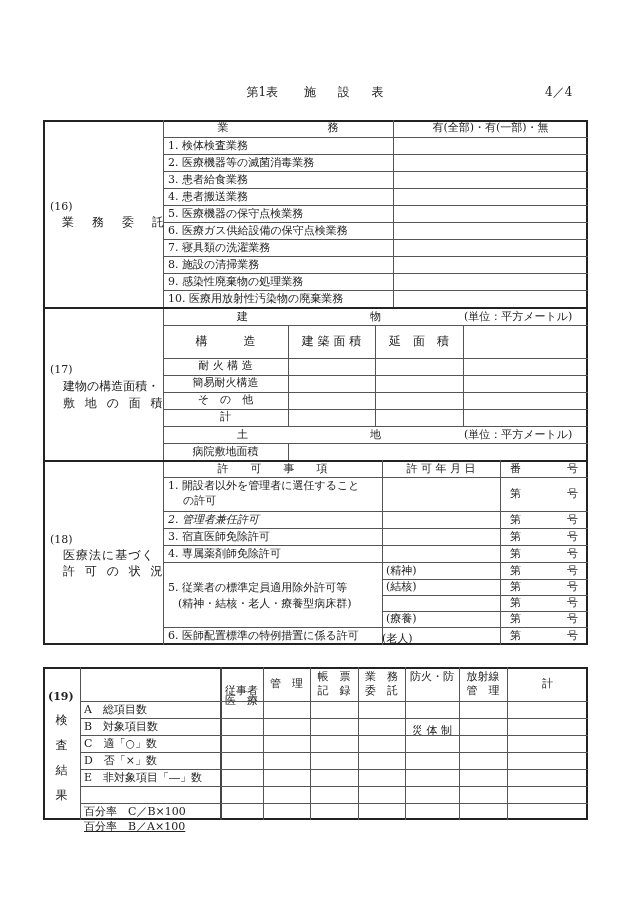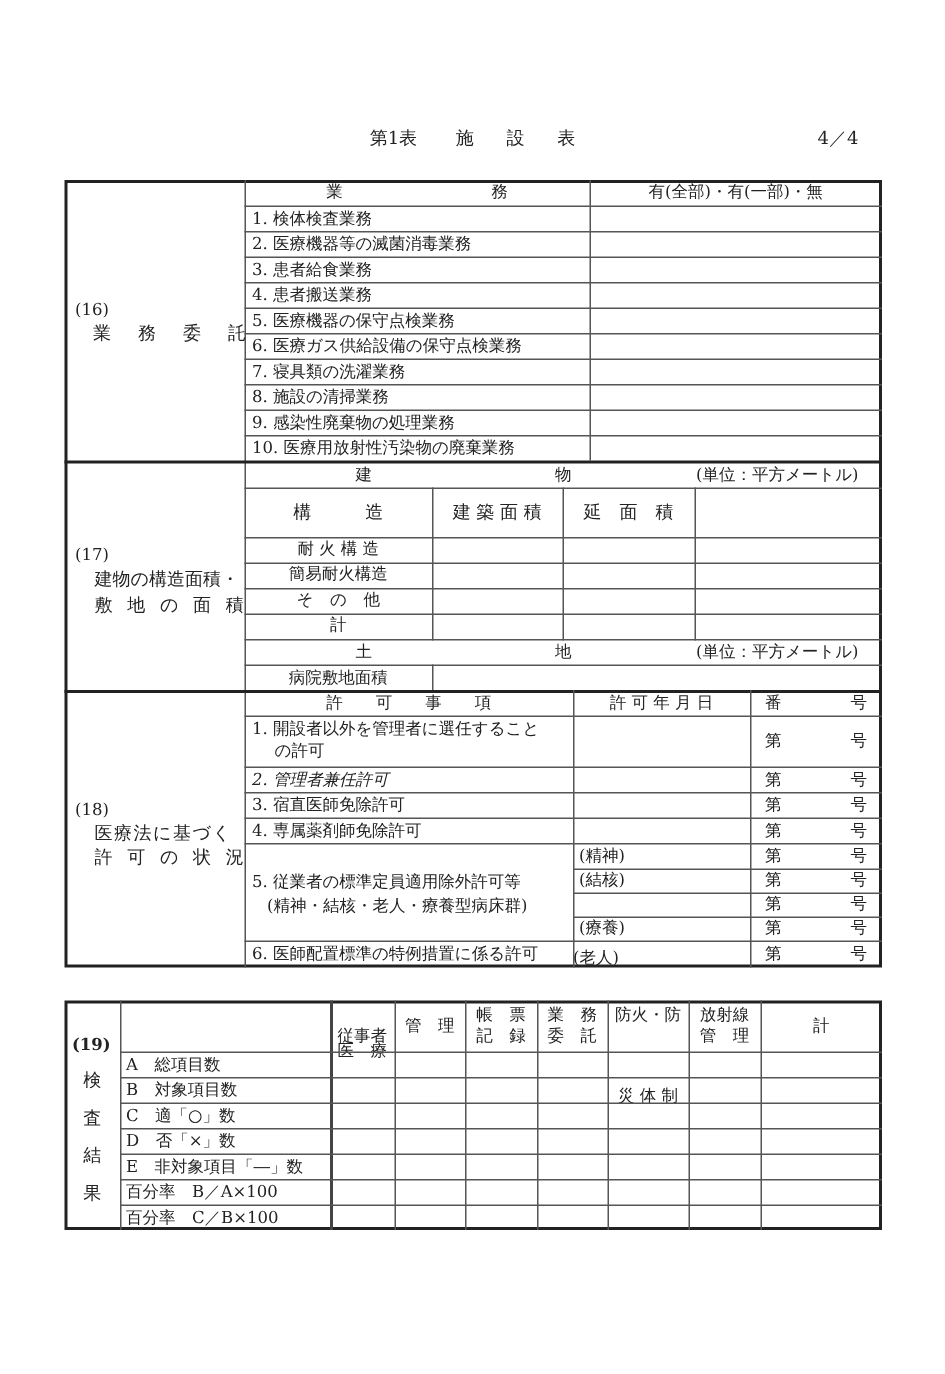--- a/index.html
+++ b/index.html
@@ -200,16 +200,16 @@
   <div class="txt" style="left:84px;top:703px;">A　総項目数</div>
   <div class="line-h" style="left:80px;top:718px;width:508px;"></div>
   <div class="txt" style="left:84px;top:720px;">B　対象項目数</div>
   <div class="line-h" style="left:80px;top:735px;width:508px;"></div>
   <div class="txt" style="left:84px;top:737px;">C　適「○」数</div>
   <div class="line-h" style="left:80px;top:752px;width:508px;"></div>
   <div class="txt" style="left:84px;top:754px;">D　否「×」数</div>
   <div class="line-h" style="left:80px;top:769px;width:508px;"></div>
   <div class="txt" style="left:84px;top:771px;">E　非対象項目「―」数</div>
   <div class="line-h" style="left:80px;top:786px;width:508px;"></div>
-  <div class="txt" style="left:84px;top:788px;">百分率　B／A×100</div>
+  <div class="txt" style="left:84px;top:820px;text-decoration:underline;">百分率　B／A×100</div>
   <div class="line-h" style="left:80px;top:803px;width:508px;"></div>
   <div class="txt" style="left:84px;top:805px;">百分率　C／B×100</div>
 </div>
 
 </body></html>

